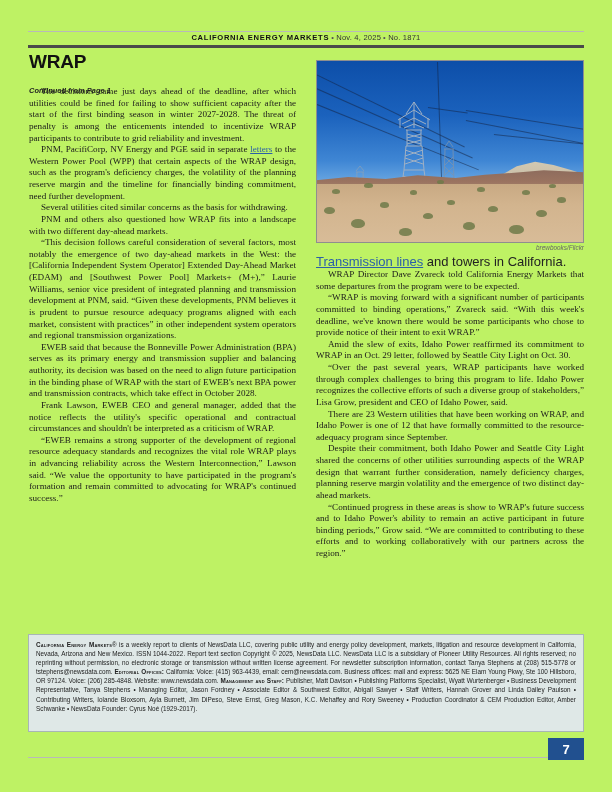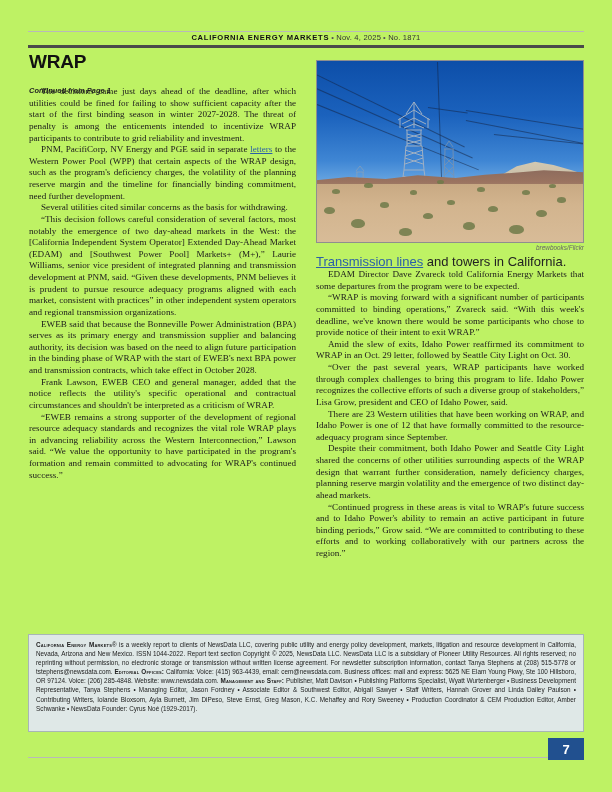--- a/index.html
+++ b/index.html
@@ -381,34 +381,35 @@
 
   <div class="credit">brewbooks/Flickr</div>
   <div class="caption">
     <a href="#">Transmission lines</a><span> and towers in California.</span>
   </div>
 
   <div class="col col-left">
     <p>The decisions came just days ahead of the deadline, after which utilities could be fined for failing to show sufficient capacity after the start of the first binding season in winter 2027-2028. The threat of penalty is among the enticements intended to incentivize WRAP participants to contribute to grid reliability and investment.</p>
     <p><span>PNM, PacifiCorp, NV Energy and PGE said in separate </span><a class="inline-link" href="#">letters</a><span> to the Western Power Pool (WPP) that certain aspects of the WRAP design, such as the program's deficiency charges, the volatility of the planning reserve margin and the timeline for financially binding commitment, need further development.</span></p>
     <p>Several utilities cited similar concerns as the basis for withdrawing.</p>
+    <p>PNM and others also questioned how WRAP fits into a landscape with two different day-ahead markets.</p>
     <p>“This decision follows careful consideration of several factors, most notably the emergence of two day-ahead markets in the West: the [California Independent System Operator] Extended Day-Ahead Market (EDAM) and [Southwest Power Pool] Markets+ (M+),” Laurie Williams, senior vice president of integrated planning and transmission development at PNM, said. “Given these developments, PNM believes it is prudent to pursue resource adequacy programs aligned with each market, consistent with practices” in other independent system operators and regional transmission organizations.</p>
     <p>EWEB said that because the Bonneville Power Administration (BPA) serves as its primary energy and transmission supplier and balancing authority, its decision was based on the need to align future participation in the binding phase of WRAP with the start of EWEB's next BPA power and transmission contracts, which take effect in October 2028.</p>
     <p>Frank Lawson, EWEB CEO and general manager, added that the notice reflects the utility's specific operational and contractual circumstances and shouldn't be interpreted as a criticism of WRAP.</p>
     <p>“EWEB remains a strong supporter of the development of regional resource adequacy standards and recognizes the vital role WRAP plays in advancing reliability across the Western Interconnection,” Lawson said. “We value the opportunity to have participated in the program's formation and remain committed to advocating for WRAP's continued success.”</p>
   </div>
 
   <div class="col col-right">
-    <p>EDAM Director Dave Zvareck told California Energy Markets that some departures from the program were to be expected.</p>
+    <p>WRAP Director Dave Zvareck told California Energy Markets that some departures from the program were to be expected.</p>
     <p>“WRAP is moving forward with a significant number of participants committed to binding operations,” Zvareck said. “With this week's deadline, we've known there would be some participants who chose to provide notice of their intent to exit WRAP.”</p>
     <p>Amid the slew of exits, Idaho Power reaffirmed its commitment to WRAP in an Oct. 29 letter, followed by Seattle City Light on Oct. 30.</p>
     <p>“Over the past several years, WRAP participants have worked through complex challenges to bring this program to life. Idaho Power recognizes the collective efforts of such a diverse group of stakeholders,” Lisa Grow, president and CEO of Idaho Power, said.</p>
     <p>There are 23 Western utilities that have been working on WRAP, and Idaho Power is one of 12 that have formally committed to the resource-adequacy program since September.</p>
     <p>Despite their commitment, both Idaho Power and Seattle City Light shared the concerns of other utilities surrounding aspects of the WRAP design that warrant further consideration, namely deficiency charges, planning reserve margin volatility and the emergence of two distinct day-ahead markets.</p>
-    <p>“Continued progress in these areas is vital to WRAP's future success and to Idaho Power's ability to remain an active participant in future binding periods,” Grow said. “We are committed to contributing to these efforts and to working collaboratively with our partners across the region.”</p>
+    <p>“Continued progress in these areas is show to WRAP's future success and to Idaho Power's ability to remain an active participant in future binding periods,” Grow said. “We are committed to contributing to these efforts and to working collaboratively with our partners across the region.”</p>
   </div>
 
   <div class="colophon">
     <p><span class="sc">California Energy Markets</span><span>® is a weekly report to clients of NewsData LLC, covering public utility and energy policy development, markets, litigation and resource development in California, Nevada, Arizona and New Mexico. ISSN 1044-2022. Report text section Copyright © 2025, NewsData LLC. NewsData LLC is a subsidiary of Pioneer Utility Resources. All rights reserved; no reprinting without permission, no electronic storage or transmission without written license agreement. For newsletter subscription information, contact Tanya Stephens at (208) 515-5778 or tstephens@newsdata.com. </span><span class="sc">Editorial Offices:</span><span> California: Voice: (415) 963-4439, email: cem@newsdata.com. Business offices: mail and express: 5625 NE Elam Young Pkwy, Ste 100 Hillsboro, OR 97124. Voice: (206) 285-4848. Website: www.newsdata.com. </span><span class="sc">Management and Staff:</span><span> Publisher, Matt Davison • Publishing Platforms Specialist, Wyatt Wurtenberger • Business Development Representative, Tanya Stephens • Managing Editor, Jason Fordney • Associate Editor &amp; Southwest Editor, Abigail Sawyer • Staff Writers, Hannah Grover and Linda Dailey Paulson • Contributing Writers, Iolande Bloxsom, Ayla Burnett, Jim DiPeso, Steve Ernst, Greg Mason, K.C. Mehaffey and Rory Sweeney • Production Coordinator &amp; CEM Production Editor, Amber Schwanke • NewsData Founder: Cyrus Noé (1929-2017).</span></p>
   </div>
 
   <div class="foot-rule"></div>
   <div class="page-badge">7</div>
 
 </div>

